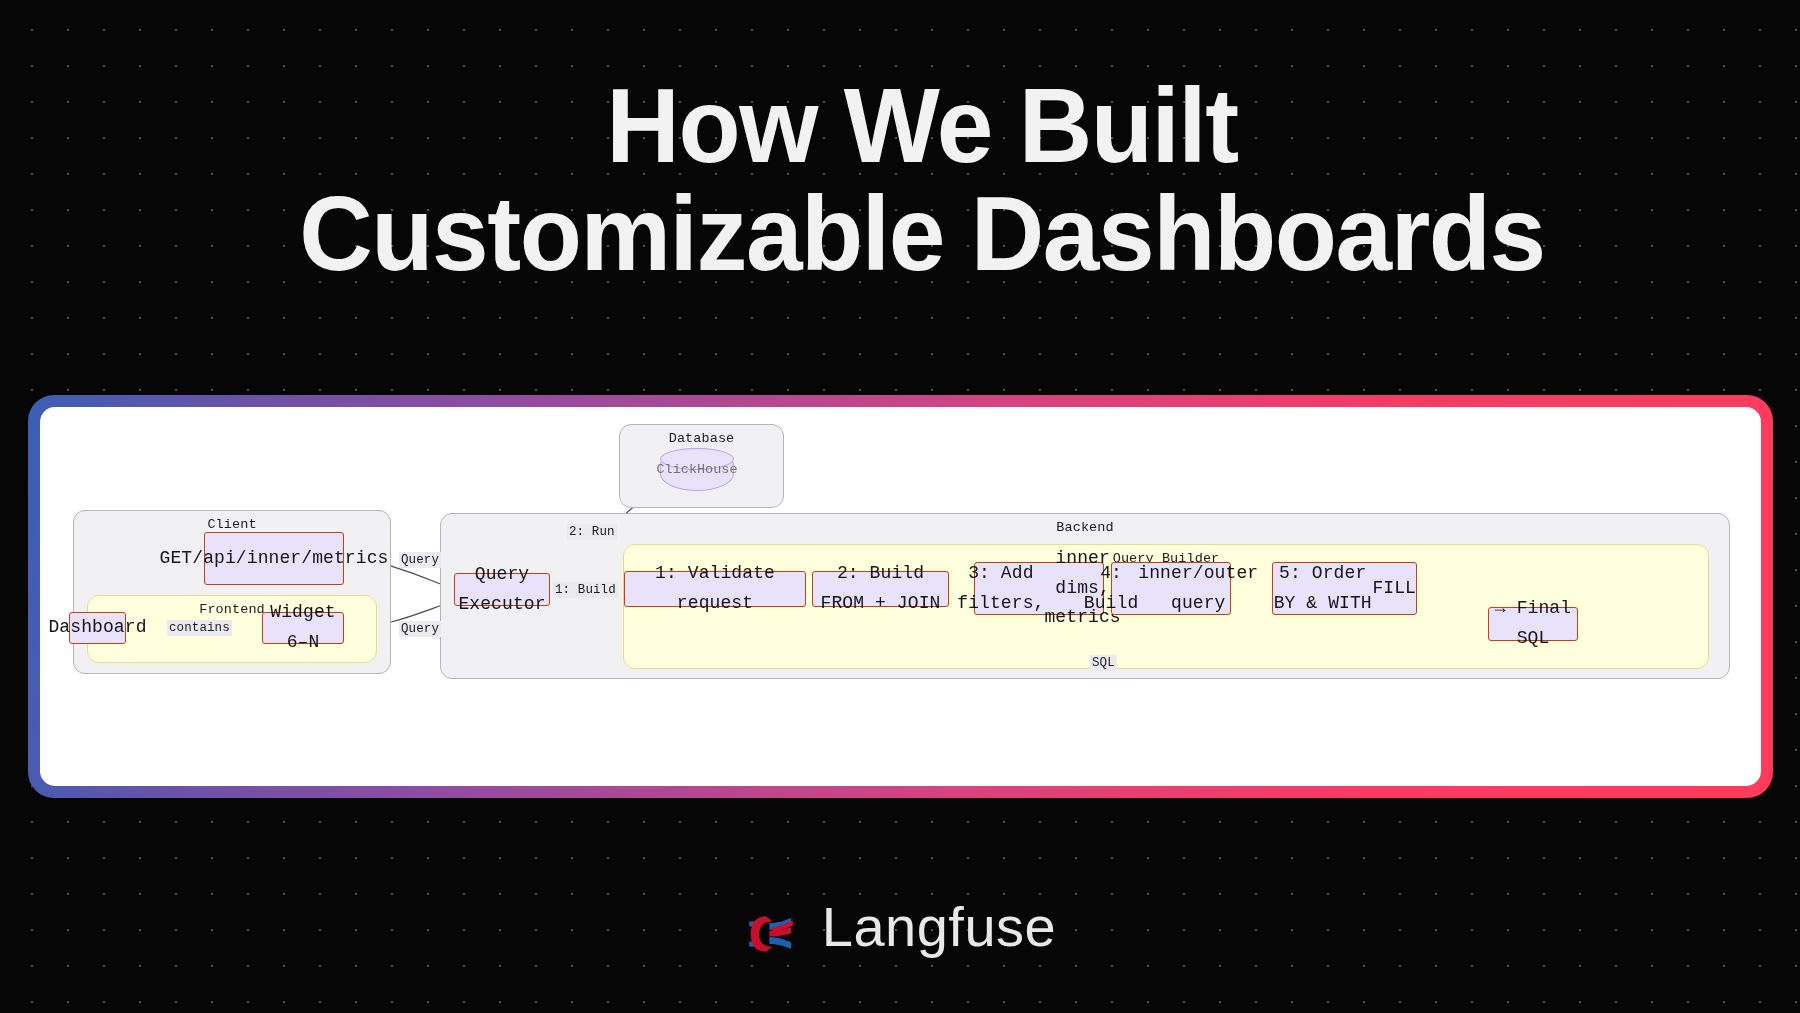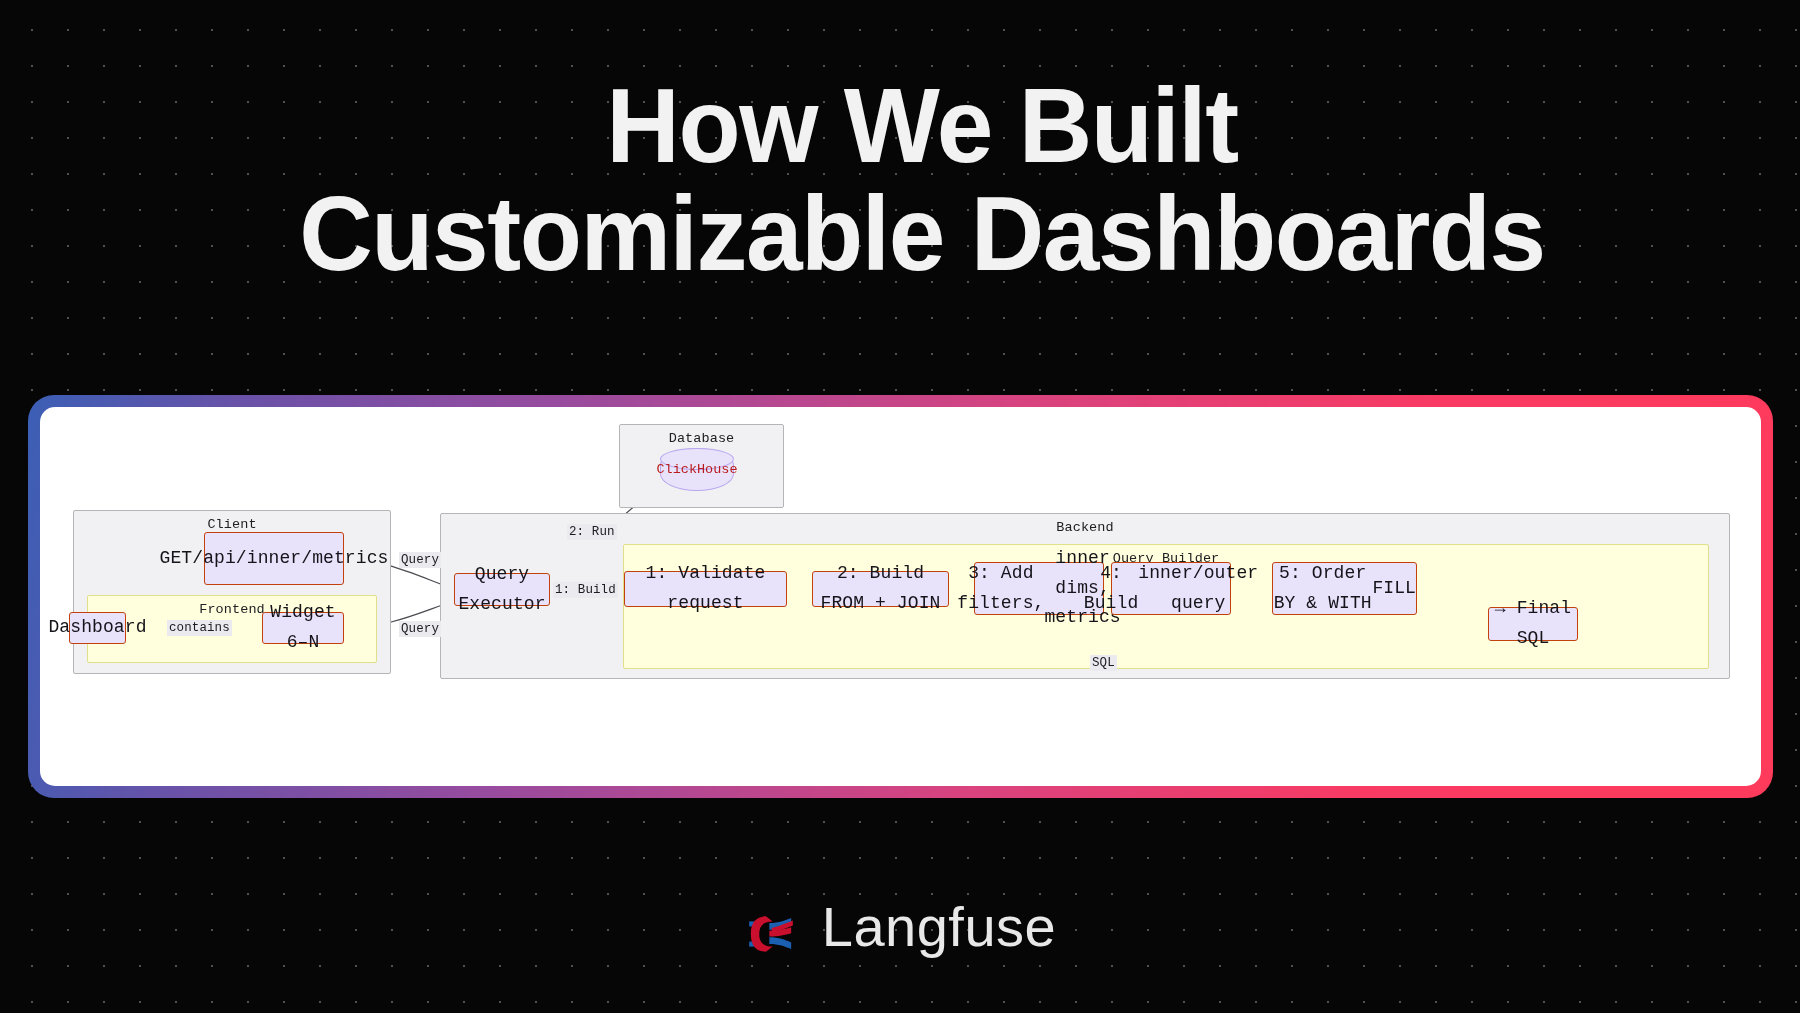--- a/index.html
+++ b/index.html
@@ -64,21 +64,21 @@
     position: absolute;
     inset: 0;
     font-family: "Liberation Mono", monospace;
     color: #1f1f22;
   }
   .svg-layer { position: absolute; inset: 0; width: 100%; height: 100%; pointer-events: none; }
 
   .cluster {
     position: absolute;
     border: 1px solid #b5b5b8;
-    border-radius: 2px;
+    border-radius: 12px;
   }
   .cluster.grey { background: #f1f1f3; }
   .cluster.yellow { background: #ffffdd; border-color: #e0e08a; }
   .cluster-label {
     position: absolute;
     top: 6px; left: 0; right: 0;
     text-align: center;
     font-size: 13.5px;
     color: #202024;
     letter-spacing: 0.1px;
@@ -103,21 +103,21 @@
   
   .cyl {
     position: absolute;
     background: #e9e2fb;
     border: 1px solid #b9a7ee;
     border-radius: 50% / 17px;
     display: flex;
     align-items: center;
     justify-content: center;
     font-size: 13.5px;
-    color: #b91c1c;
+    color: #737373;
   }
   .cyl::before {
     content: "";
     position: absolute;
     top: -1px; left: -1px; right: -1px;
     height: 20px;
     border: 1px solid #b9a7ee;
     border-radius: 50%;
     background: #e9e2fb;
   }
@@ -229,21 +229,21 @@
         </div>
 
         <div class="cyl" style="left:620px; top:41px; width:74px; height:43px;">
           <span>ClickHouse</span>
         </div>
 
         <div class="node" style="left:414px; top:166px; width:96px; height:33px;">
           <div>Query Executor</div>
         </div>
 
-        <div class="node" style="left:584px; top:164px; width:163px; height:36px;justify-content:flex-end;">
+        <div class="node" style="left:584px; top:164px; width:182px; height:36px;justify-content:flex-end;">
           <div>1: Validate request</div>
         </div>
 
         <div class="node" style="left:772px; top:164px; width:137px; height:36px;">
           <div>2: Build FROM + JOIN</div>
         </div>
 
         <div class="node" style="left:934px; top:155px; width:130px; height:53px;">
           <div>3: Add filters,</div>
           <div>inner dims, metrics</div>

